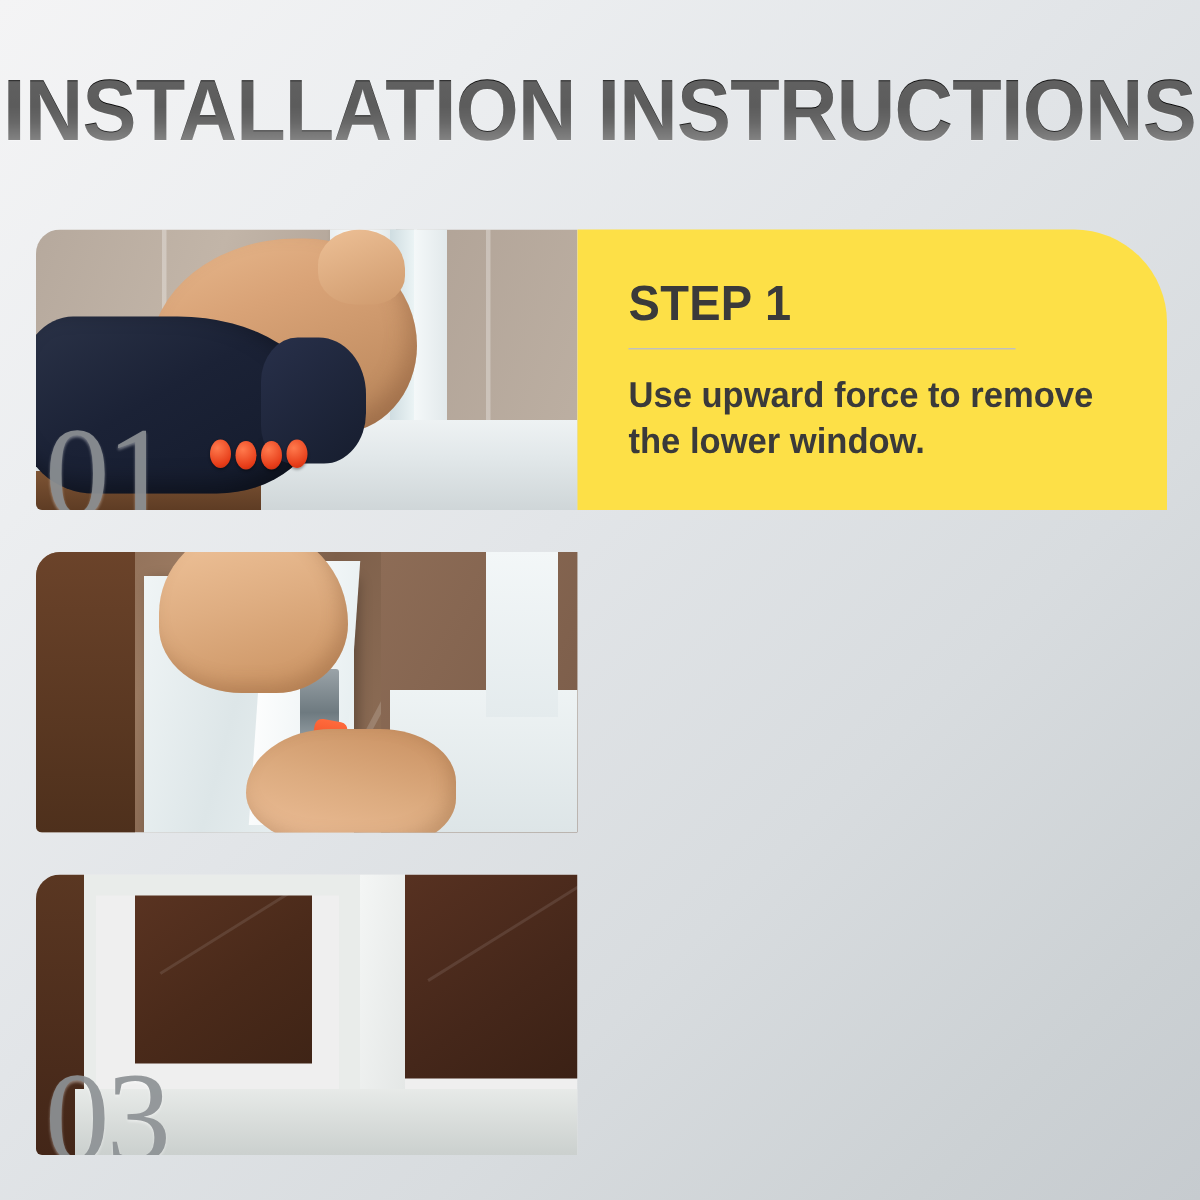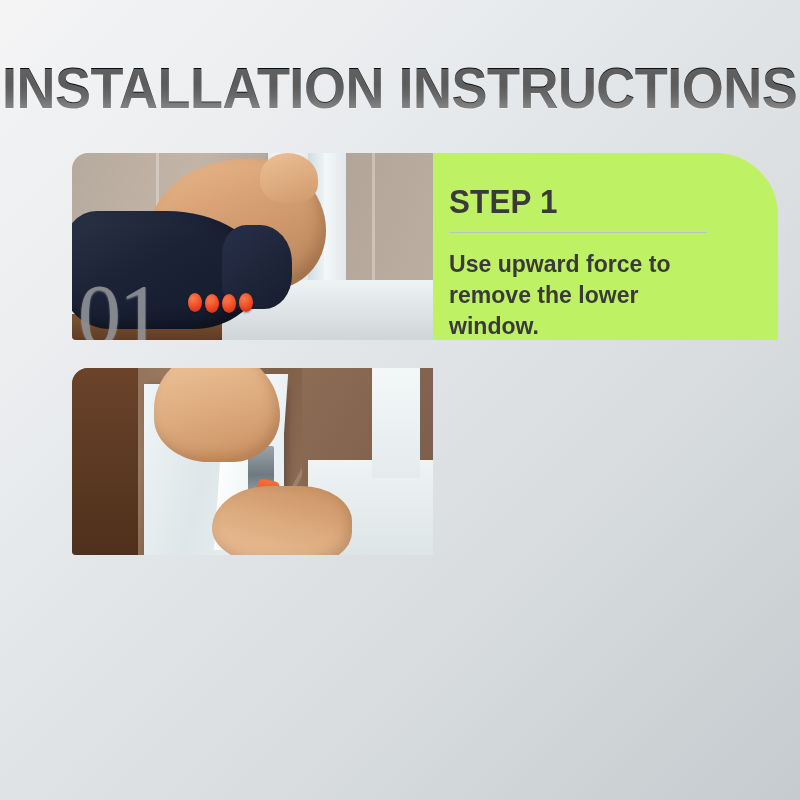--- a/index.html
+++ b/index.html
@@ -13,21 +13,21 @@
         #eceef0 22%,
         #e2e5e8 45%,
         #d8dcdf 68%,
         #ccd1d4 88%,
         #c6cbcf 100%);
     position:relative;
   }
 
   
   .title-wrap{
-    position:absolute; left:0; top:47px; width:800px; height:80px;
+    position:absolute; left:0; top:33px; width:800px; height:80px;
     display:flex; align-items:center; justify-content:center;
   }
   .title{
     font-family:"Liberation Sans Narrow","Liberation Sans", sans-serif;
     font-weight:bold;
     font-size:58px;
     letter-spacing:-0.5px;
     transform:scaleX(0.93);
     white-space:nowrap;
     background:linear-gradient(180deg,
@@ -47,21 +47,20 @@
   .row-3{ top:583px; height:187px; }
 
   
   .photo{
     position:relative;
     width:361px; height:100%;
     border-top-left-radius:16px;
     border-bottom-left-radius:4px;
     overflow:hidden;
     flex:0 0 361px;
-    margin-left:48px;
   }
   .photo .scene{ position:absolute; inset:0; }
 
   
   .p1-wall{ position:absolute; inset:0;
     background:linear-gradient(110deg,#b6a99d 0%,#c2b5a8 30%,#b0a296 55%,#bdb0a3 100%); }
   .p1-seam{ position:absolute; background:rgba(255,255,255,0.30); }
   .p1-frame-v{ position:absolute; left:196px; top:-4px; width:44px; height:150px;
     background:linear-gradient(90deg,#e9eef0,#fbfdfd 45%,#dfe6e8);
     box-shadow:2px 0 4px rgba(0,0,0,0.18); }
@@ -149,23 +148,23 @@
     color:#8e9295;
     opacity:0.92;
     letter-spacing:-2px;
     text-shadow:0 1px 2px rgba(255,255,255,0.45);
     pointer-events:none;
   }
 
   
   .card{
     flex:1 1 auto;
-    background:#bef264;
+    background:#fde047;
     border-top-right-radius:62px;
-    padding:30px 34px 20px 16px;
+    padding:30px 34px 20px 34px;
     position:relative;
   }
   .step-title{
     font-family:"Liberation Sans Narrow","Liberation Sans", sans-serif;
     font-weight:bold;
     font-size:33px;
     color:#3a3a3a;
     letter-spacing:0.2px;
     transform:scaleX(0.95);
     transform-origin:left center;
@@ -243,14 +242,28 @@
       <div class="p2-hand-top"></div>
       <div class="p2-driver"></div>
       <div class="p2-hand-bot"></div>
     </div>
   </div>
 
 </div>
 
 <div class="row row-3">
 
+  <div class="photo">
+    <div class="scene">
+      <div class="p3-bg"></div>
+      <div class="p3-p1"></div>
+      <div class="p3-p2"></div>
+      <div class="p3-diag" style="left:70px;top:20px;width:170px;height:2px;"></div>
+      <div class="p3-diag" style="left:250px;top:30px;width:150px;height:2px;"></div>
+      <div class="p3-f1" style="background:transparent;border:14px solid #e9ecea;"></div>
+      <div class="p3-f2"></div>
+      <div class="p3-wood"></div>
+      <div class="p3-sill"></div>
+    </div>
+    <div class="num">03</div>
+  </div>
 
 </div>
 
 </body></html>

